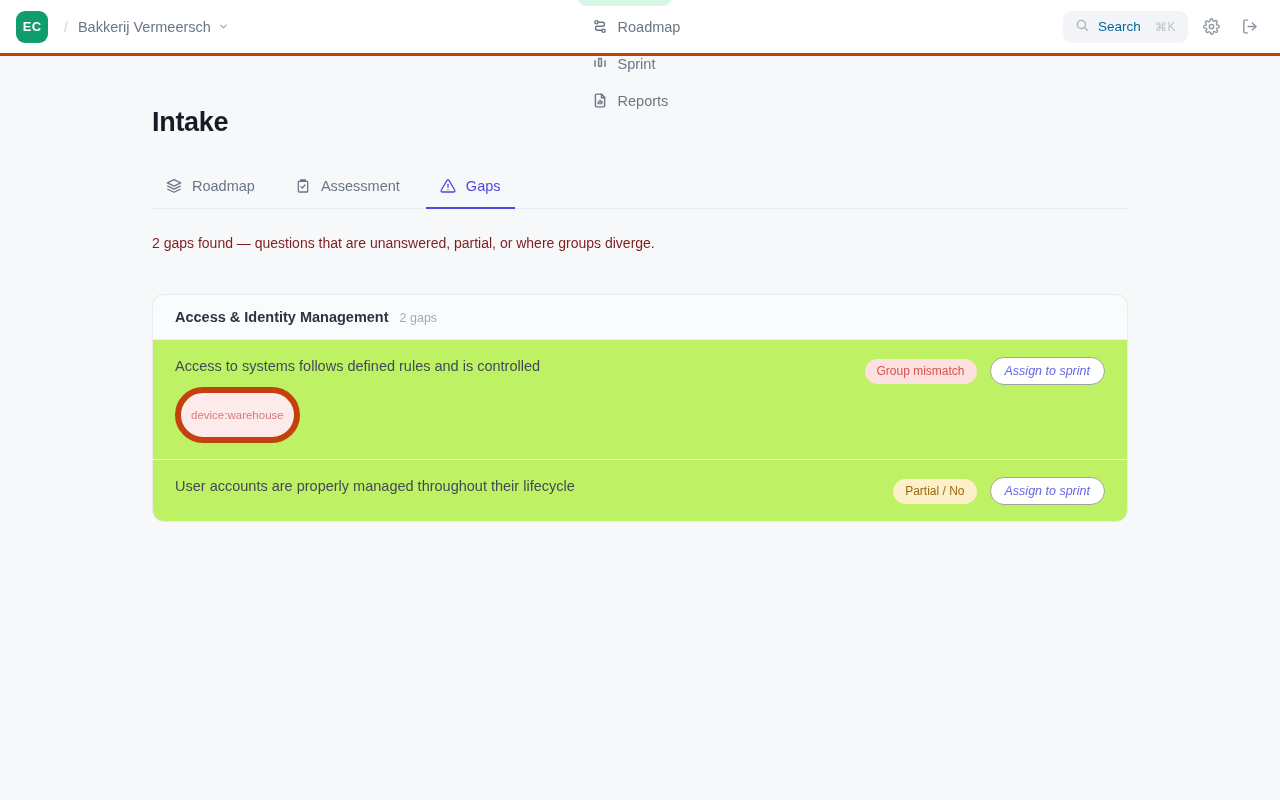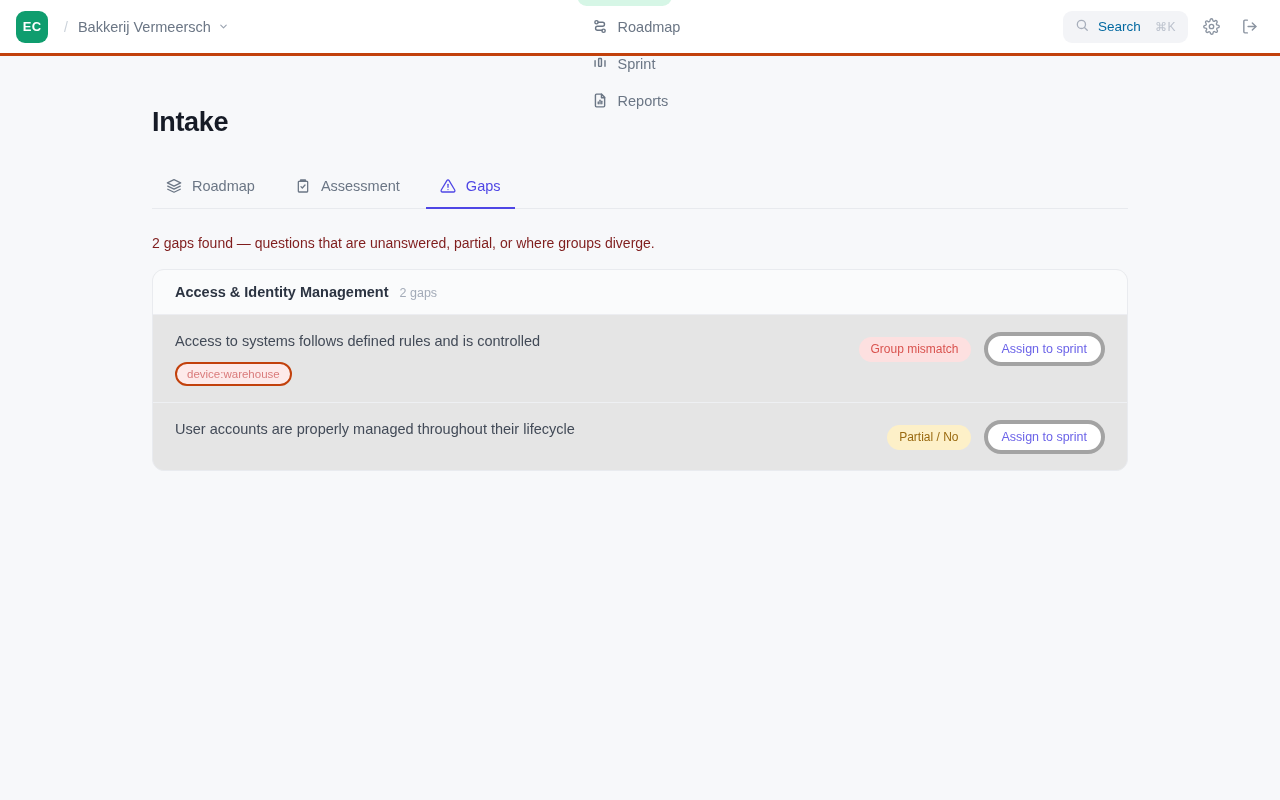--- a/index.html
+++ b/index.html
@@ -204,22 +204,22 @@
   }
 
   .gaps-note {
     font-size: 14px;
     color: #7f1d1d;
     margin-top: 26px;
   }
 
   
   .card {
-    margin-top: 18px;
-    background: #e5e5e5;
+    margin-top: 43px;
+    background: #bef264;
     border: 1px solid #e9ebef;
     border-radius: 12px;
     overflow: hidden;
   }
 
   .card-head {
     background: #fafbfc;
     border-bottom: 1px solid #ecedf1;
     padding: 14px 22px;
     display: flex;
@@ -253,24 +253,24 @@
     font-size: 14.5px;
     color: #424a57;
     line-height: 1.45;
   }
 
   .chips { margin-top: 10px; display: flex; gap: 8px; flex-wrap: wrap; }
 
   .chip {
     display: inline-block;
     font-size: 11.5px;
-    padding: 4px 10px;
+    padding: 16px 10px;
     border-radius: 999px;
     background: #fdeaea;
-    border: 2px solid #c2410c;
+    border: 6px solid #c2410c;
     color: #d97b7b;
     white-space: nowrap;
   }
 
   .gap-right {
     display: flex;
     align-items: center;
     gap: 13px;
     flex: 0 0 auto;
     padding-top: 1px;
@@ -284,26 +284,27 @@
     line-height: 1.2;
   }
 
   .badge.mismatch { background: #fde0e0; color: #d9534f; }
   .badge.partial  { background: #fdf0c8; color: #9a6a10; }
 
   .assign-btn {
     font-size: 12.5px;
     color: #6b63e8;
     background: #ffffff;
-    border: 4px solid #a3a3a3;
+    border: 1px solid #a3a3a3;
     border-radius: 999px;
     padding: 6px 14px;
     cursor: pointer;
     white-space: nowrap;
     font-family: "Liberation Sans", sans-serif;
+    font-style: italic;
   }
 </style>
 </head>
 <body>
 
 <div class="topbar">
 
   <div class="brand">
     <div class="logo-badge">EC</div>
     <span class="crumb-sep">/</span>

